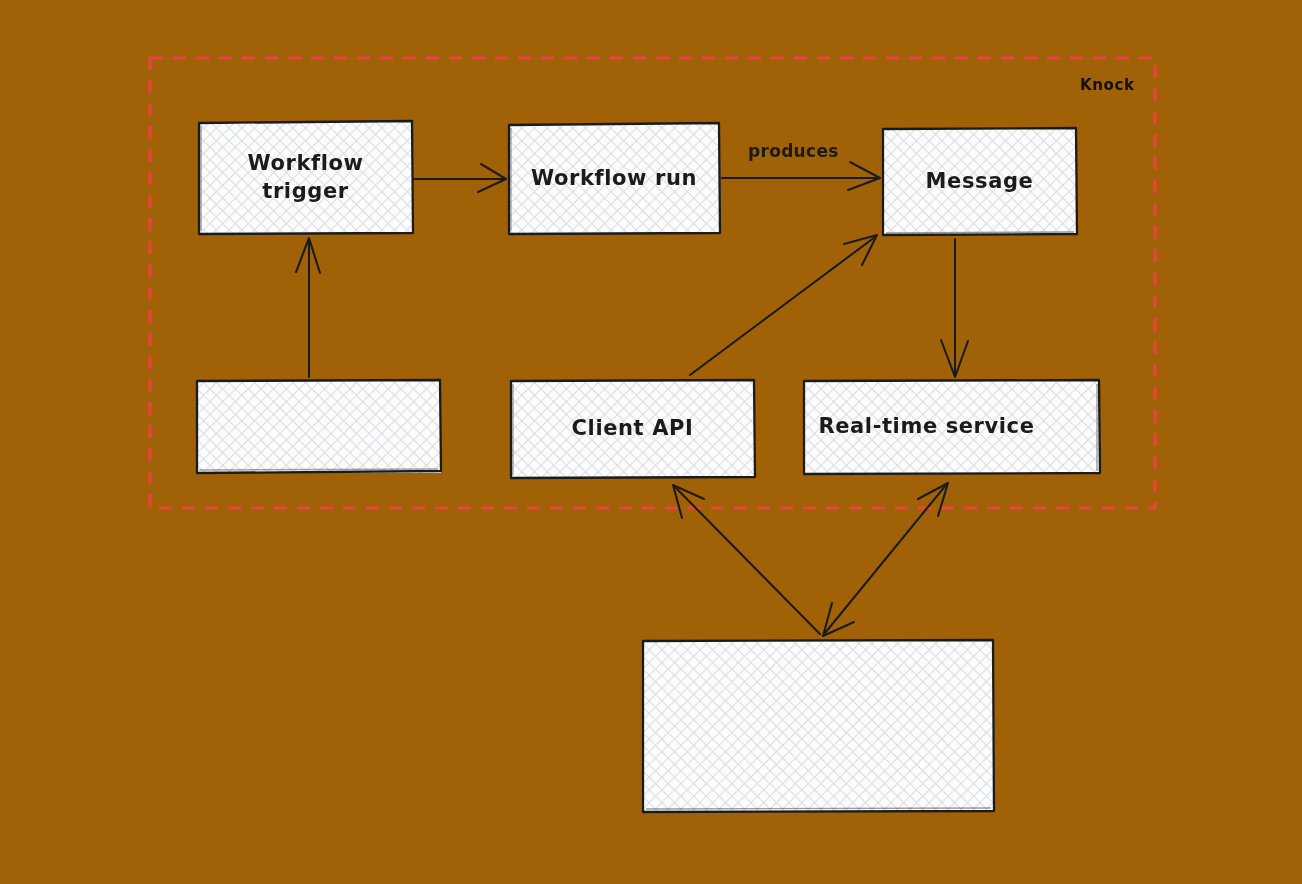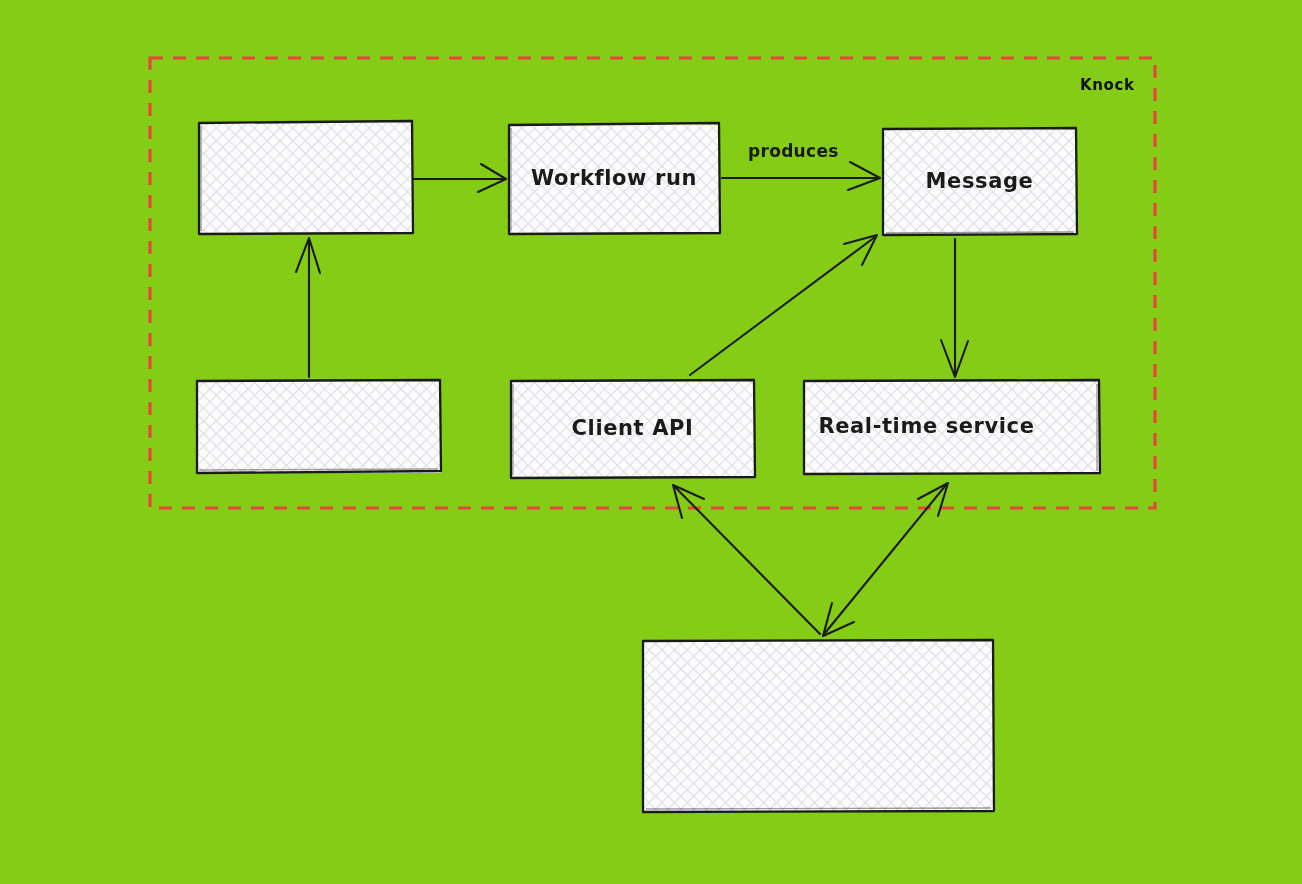--- a/index.html
+++ b/index.html
@@ -11,21 +11,21 @@
   body {
     width: 1302px;
     height: 884px;
     overflow: hidden;
     font-family: "DejaVu Sans", sans-serif;
   }
   #canvas {
     position: relative;
     width: 1302px;
     height: 884px;
-    background: #84cc16;
+    background: #a16207;
   }
   #svg-layer {
     position: absolute;
     top: 0;
     left: 0;
     width: 1302px;
     height: 884px;
   }
   .node-label {
     position: absolute;
@@ -153,20 +153,22 @@
 
     <g>
       <path d="M946 485 L825 633" fill="none" stroke="#1b1b1b" stroke-width="2.1" stroke-linecap="round"></path>
       <path d="M938 516 L948 483 L918 499" fill="none" stroke="#1b1b1b" stroke-width="2.1" stroke-linecap="round" stroke-linejoin="round"></path>
       <path d="M832 603 L823 636 L854 622" fill="none" stroke="#1b1b1b" stroke-width="2.1" stroke-linecap="round" stroke-linejoin="round"></path>
     </g>
   </svg>
 
   <div class="boundary-label" style="left:1080px; top:76px; font-size:15px;">Knock</div>
 
+  <div class="node-label" style="left:198px; top:122px; width:215px; height:112px; font-size:21px;">Workflow
+trigger</div>
 
   <div class="node-label" style="left:508px; top:124px; width:212px; height:110px; font-size:21px;">Workflow run</div>
 
   <div class="node-label" style="left:882px; top:128px; width:195px; height:107px; font-size:21px;">Message</div>
 
 
   <div class="node-label" style="left:510px; top:380px; width:245px; height:98px; font-size:21px;">Client API</div>
 
   <div class="node-label" style="left:803px; top:380px; width:247px; height:94px; font-size:21px;">Real-time service</div>
 

